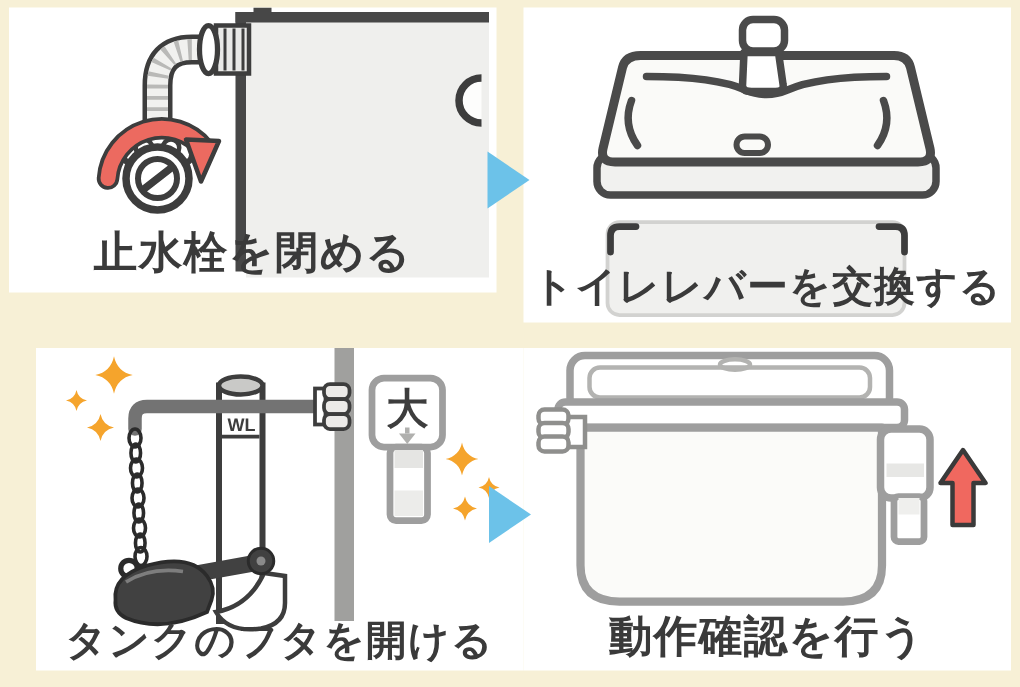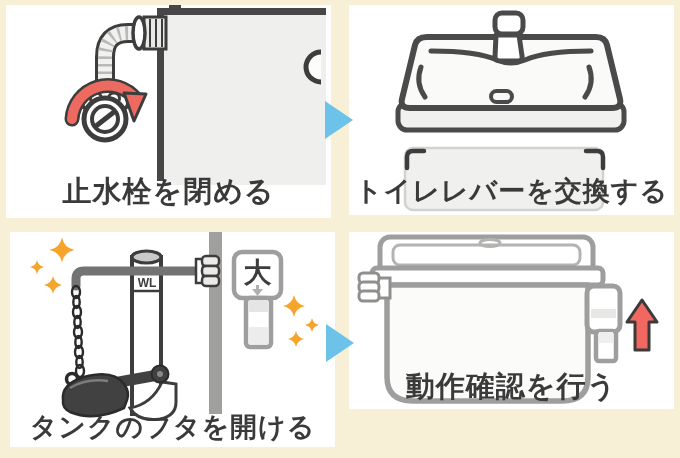--- a/index.html
+++ b/index.html
@@ -1,22 +1,22 @@
 <!DOCTYPE html>
 <html><head>
 <meta charset="utf-8">
 <style>
   html,body{margin:0;padding:0;background:#f7f0d6;}
   .stage{position:relative;width:680px;height:458px;background:#f7f0d6;overflow:hidden;
          font-family:"Liberation Sans","DejaVu Sans",sans-serif;}
   .panel{position:absolute;background:#ffffff;}
-  .p1{left:6px;top:5px;width:325px;height:213px;}
+  .p1{left:6px;top:5px;width:325px;height:190px;}
   .p2{left:349px;top:5px;width:325px;height:210px;}
-  .p3{left:10px;top:232px;width:325px;height:215px;}
-  .p4{left:349px;top:232px;width:325px;height:177px;}
+  .p3{left:24px;top:232px;width:325px;height:215px;}
+  .p4{left:349px;top:232px;width:325px;height:215px;}
   .panel svg{position:absolute;left:0;top:0;}
   .caption{position:absolute;left:0;right:0;bottom:4px;text-align:center;
            font-weight:bold;color:#3a3a3a;z-index:5;letter-spacing:1px;white-space:nowrap;}
   .c1{font-size:29px;bottom:6px;}
   .c2{font-size:27px;bottom:6px;}
   .c3{font-size:27px;bottom:2px;}
   .c4{font-size:29px;bottom:2px;}
   .blue-arrow{position:absolute;width:0;height:0;z-index:6;
       border-top:19px solid transparent;border-bottom:19px solid transparent;
       border-left:28px solid #6cc2e9;}

